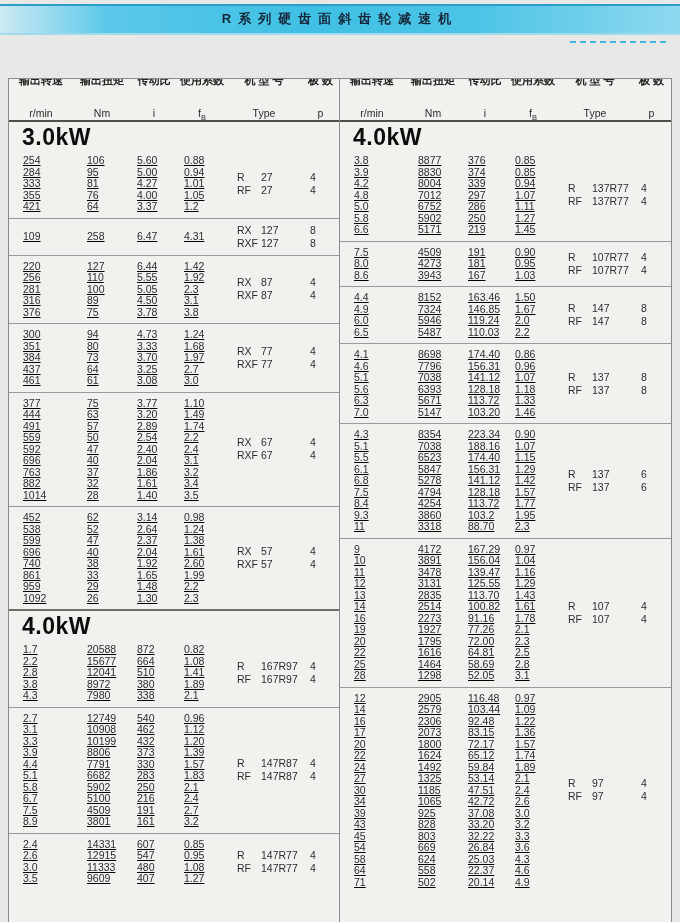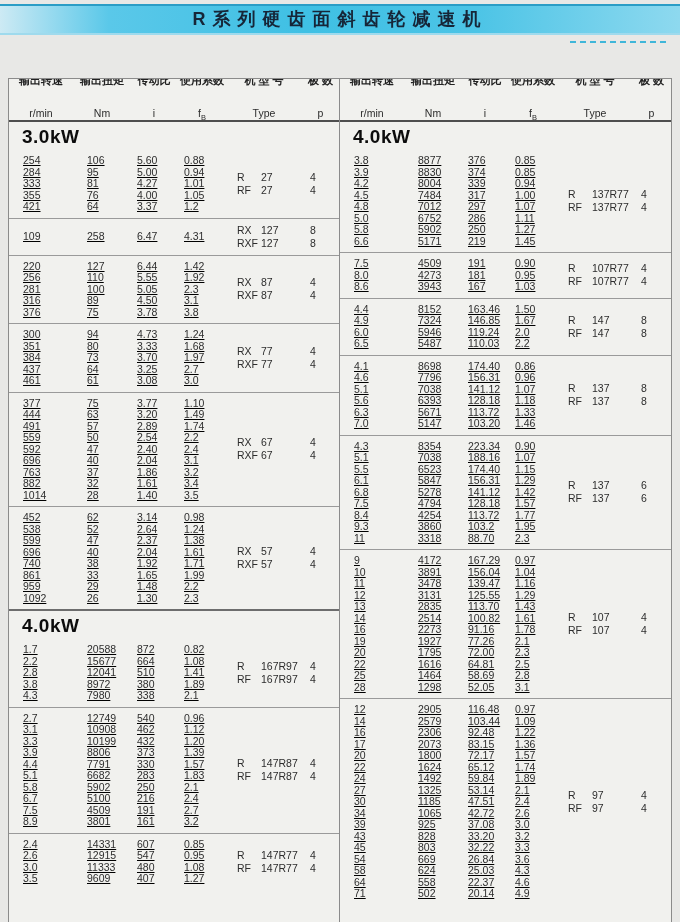--- a/index.html
+++ b/index.html
@@ -12,21 +12,21 @@
   }
   
   .title-band{
     position:absolute;left:0;top:4px;width:680px;height:27px;
     background:linear-gradient(90deg,#cdeaf4 0%,#5ac8e9 16%,#3fc0e4 45%,#4cc4e6 70%,#8ed9ef 100%);
     border-top:2px solid #2b9dc6;
     border-bottom:2px solid #9fdaed;
     display:flex;align-items:center;justify-content:center;
   }
   .title-band .t{
-    font-size:18px;font-weight:700;color:#162638;letter-spacing:7px;
+    font-size:13px;font-weight:700;color:#162638;letter-spacing:7px;
     transform:translateY(-1px);
   }
   
   .dash-mark{
     position:absolute;top:41px;right:14px;width:96px;height:0;
     border-top:2px dashed #3fb6d9;
   }
   
   .table-frame{
     position:absolute;left:8px;top:78px;width:664px;height:856px;
@@ -42,21 +42,21 @@
     height:43px;box-sizing:border-box;
     border-bottom:2px solid #4e4e4e;
     align-content:center;
   }
   .th{text-align:center;color:#222;}
   .th-cn{font-size:11px;font-weight:600;line-height:13px;}
   .th-unit{font-size:10.5px;line-height:12px;margin-top:20px;color:#2c2c2c;}
   .th-unit sub{font-size:7.5px;}
   
   .kw-title{
-    font-size:19px;font-weight:700;color:#0c0c0c;
+    font-size:23px;font-weight:700;color:#0c0c0c;
     padding:5px 0 3px 13px;letter-spacing:0.5px;line-height:20px;
   }
   .sep{height:0;border-top:1px solid #9a9a9a;margin:0;}
   .sep.heavy{border-top:2px solid #6d6d6d;}
   
   .block{position:relative;padding:5px 0;min-height:36px;box-sizing:border-box;
          display:flex;align-items:center;text-decoration:underline;}
   .nums{width:100%;}
   .nrow{display:grid;grid-template-columns:64px 50px 47px auto;padding-left:14px;}
   .nrow span{font-size:10.5px;line-height:11.5px;color:#2d2d2d;white-space:nowrap;}
@@ -359,21 +359,21 @@
           <div class="nrow">
             <span class="c">696</span>
             <span class="c">40</span>
             <span class="c">2.04</span>
             <span class="c">1.61</span>
           </div>
           <div class="nrow">
             <span class="c">740</span>
             <span class="c">38</span>
             <span class="c">1.92</span>
-            <span class="c">1.71</span>
+            <span class="c">2.60</span>
           </div>
           <div class="nrow">
             <span class="c">861</span>
             <span class="c">33</span>
             <span class="c">1.65</span>
             <span class="c">1.99</span>
           </div>
           <div class="nrow">
             <span class="c">959</span>
             <span class="c">29</span>
@@ -609,26 +609,20 @@
             <span class="c">374</span>
             <span class="c">0.85</span>
           </div>
           <div class="nrow">
             <span class="c">4.2</span>
             <span class="c">8004</span>
             <span class="c">339</span>
             <span class="c">0.94</span>
           </div>
           <div class="nrow">
-            <span class="c">4.5</span>
-            <span class="c">7484</span>
-            <span class="c">317</span>
-            <span class="c">1.00</span>
-          </div>
-          <div class="nrow">
             <span class="c">4.8</span>
             <span class="c">7012</span>
             <span class="c">297</span>
             <span class="c">1.07</span>
           </div>
           <div class="nrow">
             <span class="c">5.0</span>
             <span class="c">6752</span>
             <span class="c">286</span>
             <span class="c">1.11</span>

